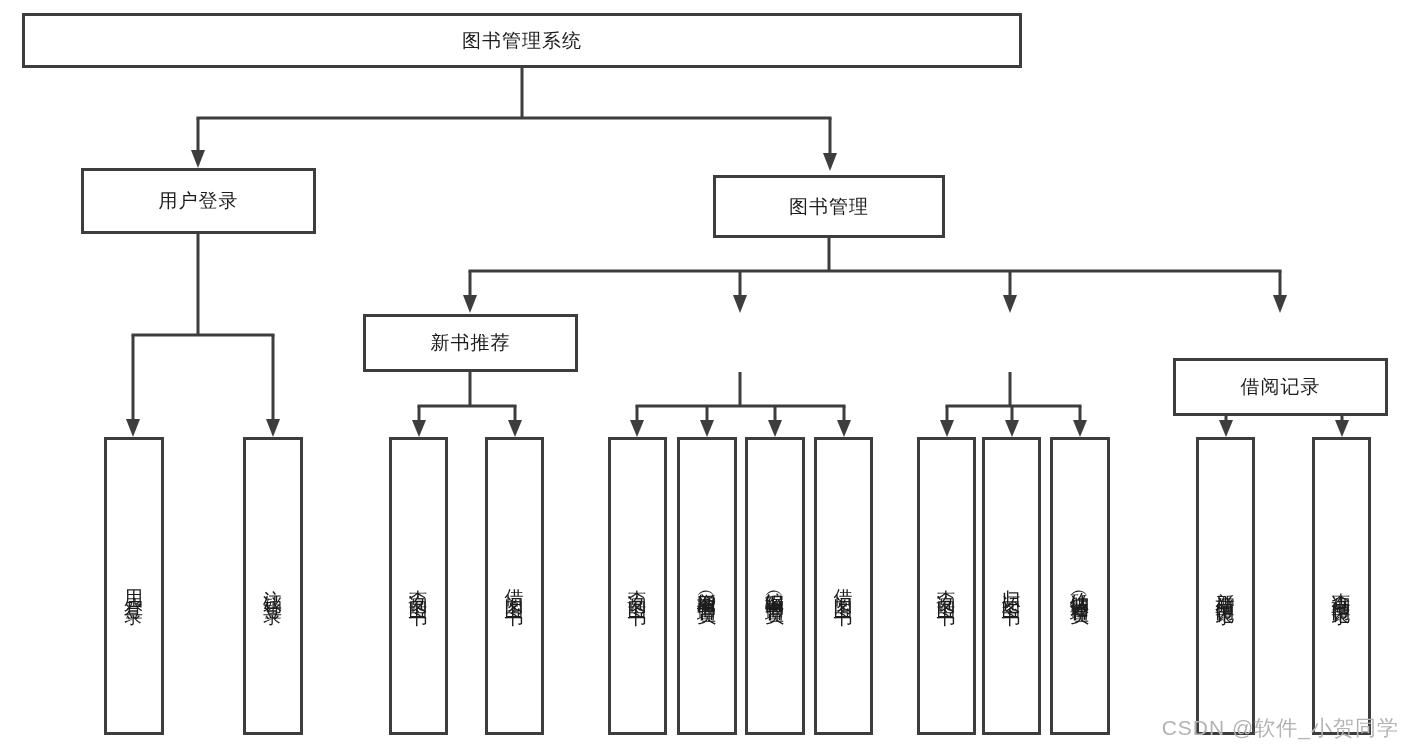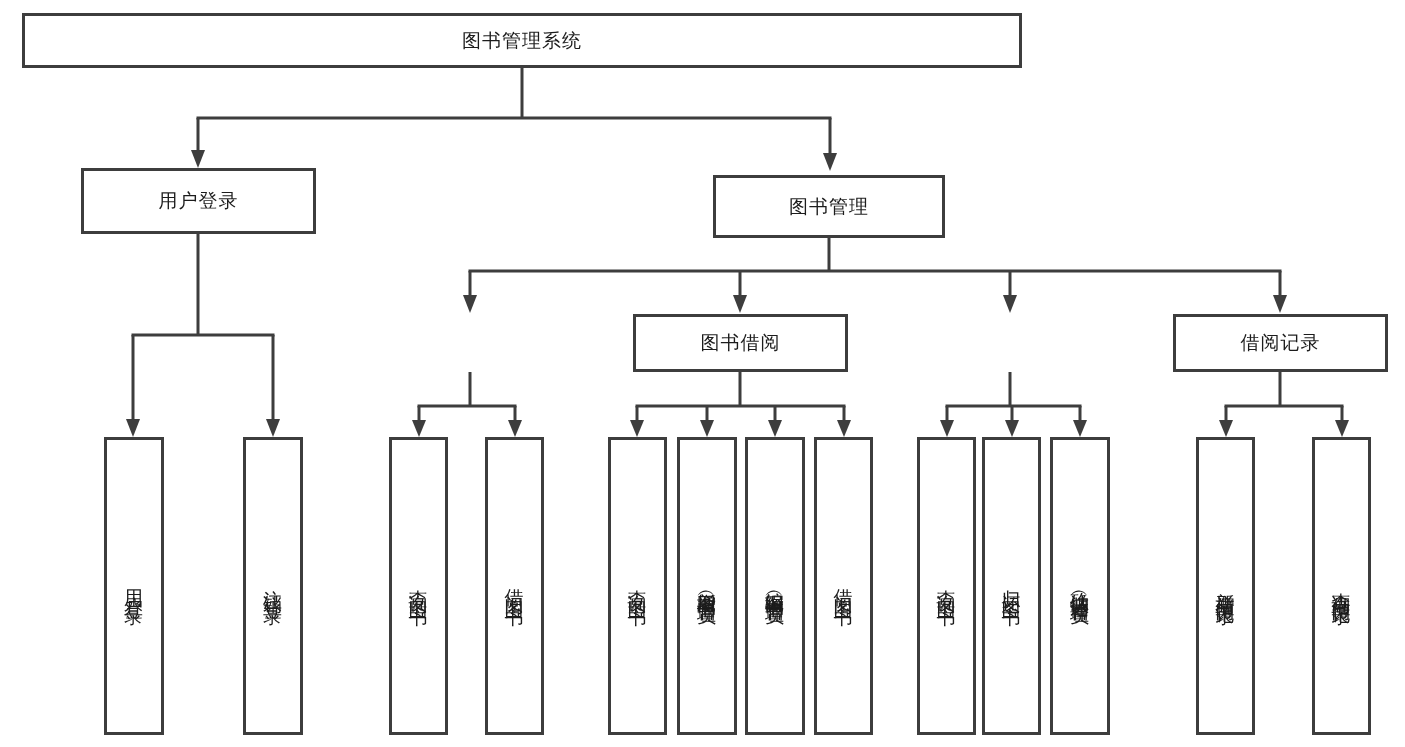--- a/index.html
+++ b/index.html
@@ -31,21 +31,21 @@
     color: #1c1c1c;
     text-align: center;
   }
   .root-node   { left: 22px;  top: 13px;  width: 1000px; height: 55px; }
   .lvl2-left   { left: 81px;  top: 168px; width: 235px;  height: 66px; }
   .lvl2-right  { left: 713px; top: 175px; width: 232px;  height: 63px; }
   .lvl3        { top: 314px; width: 215px; height: 58px; }
   .lvl3-a { left: 363px; }
   .lvl3-b { left: 633px; }
   .lvl3-c { left: 903px; }
-  .lvl3-d { left: 1173px; }
+  .lvl3-d { left: 1173px; margin-top: 44px; }
   .leaf {
     top: 437px;
     height: 298px;
     writing-mode: vertical-lr;
     text-orientation: upright;
     letter-spacing: 6px;
     font-size: 19px;
     line-height: 1;
   }
   .leaf-1  { left: 104px;  width: 60px; }
@@ -136,34 +136,35 @@
     <polygon points="1219,420 1233,420 1226,437" fill="#3d3d3d" stroke="none"></polygon>
     <path d="M1342 406 V422"></path>
     <polygon points="1335,420 1349,420 1342,437" fill="#3d3d3d" stroke="none"></polygon>
   </svg>
 
   <div class="node root-node">图书管理系统</div>
 
   <div class="node lvl2-left">用户登录</div>
   <div class="node lvl2-right">图书管理</div>
 
-  <div class="node lvl3 lvl3-b">图书借阅</div>
+  <div class="node lvl3 lvl3-a">新书推荐</div>
   <div class="node lvl3 lvl3-d">借阅记录</div>
 
   <div class="node leaf leaf-1">用户登录</div>
   <div class="node leaf leaf-2">注销登录</div>
 
   <div class="node leaf leaf-3">查询图书</div>
   <div class="node leaf leaf-4">借阅图书</div>
 
   <div class="node leaf leaf-5">查询图书</div>
   <div class="node leaf leaf-6">新增图书（管理员）</div>
   <div class="node leaf leaf-7">编辑图书（管理员）</div>
   <div class="node leaf leaf-8">借阅图书</div>
 
   <div class="node leaf leaf-9">查询图书</div>
   <div class="node leaf leaf-10">归还图书</div>
   <div class="node leaf leaf-11">确认归还（管理员）</div>
 
   <div class="node leaf leaf-12">新增借阅记录</div>
   <div class="node leaf leaf-13">查询借阅记录</div>
 
+  <div class="watermark">CSDN @软件_小贺同学</div>
 </div>
 
 </body></html>

